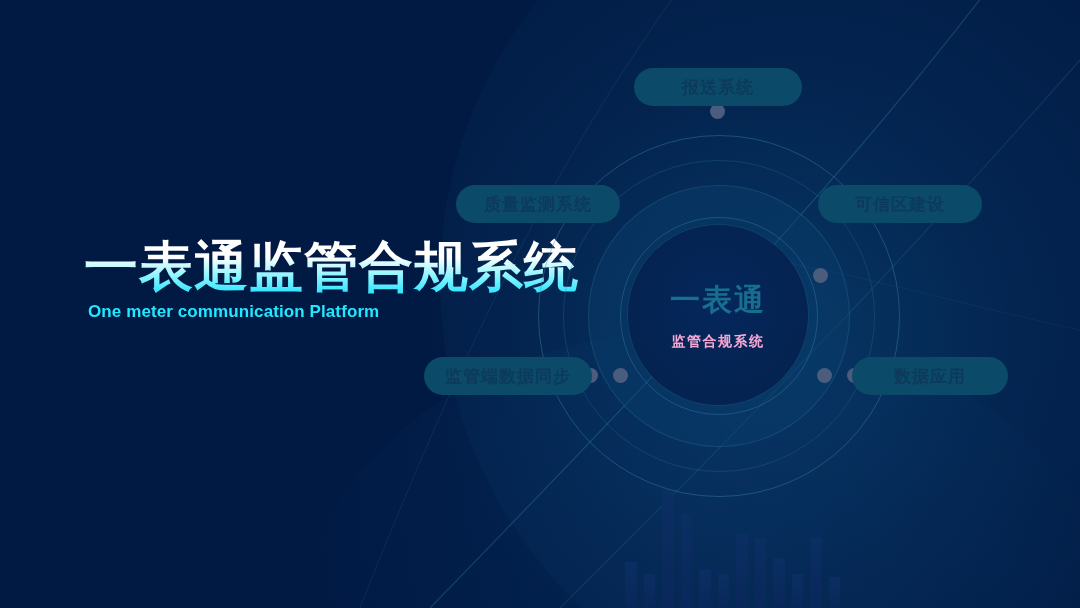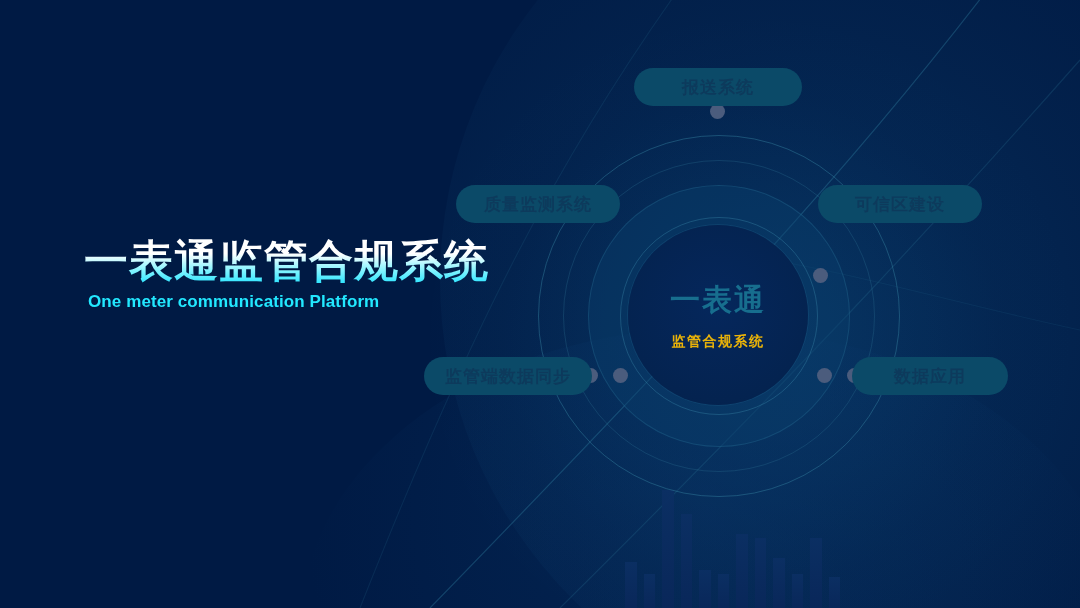--- a/index.html
+++ b/index.html
@@ -82,21 +82,21 @@
 
   
   #title-block {
     position: absolute;
     left: 84px;
     top: 238px;
     width: 600px;
   }
   #main-title {
     margin: 0;
-    font-size: 44px;
+    font-size: 54px;
     line-height: 1.04;
     font-weight: 700;
     letter-spacing: 1px;
     background: linear-gradient(180deg,
                 #ffffff 0%, #ffffff 34%,
                 #7ef3ff 72%, #2ae4ff 100%);
     -webkit-background-clip: text;
     background-clip: text;
     color: transparent;
     -webkit-text-fill-color: transparent;
@@ -160,21 +160,21 @@
   #center-title {
     font-size: 30px;
     font-weight: 700;
     letter-spacing: 2px;
     color: #176e8e;
   }
   #center-sub {
     font-size: 14px;
     font-weight: 600;
     letter-spacing: 1.5px;
-    color: #eab308;
+    color: #f9a8d4;
   }
 
   
   .pill {
     position: absolute;
     display: flex;
     align-items: center;
     justify-content: center;
     height: 38px;
     border-radius: 19px;

